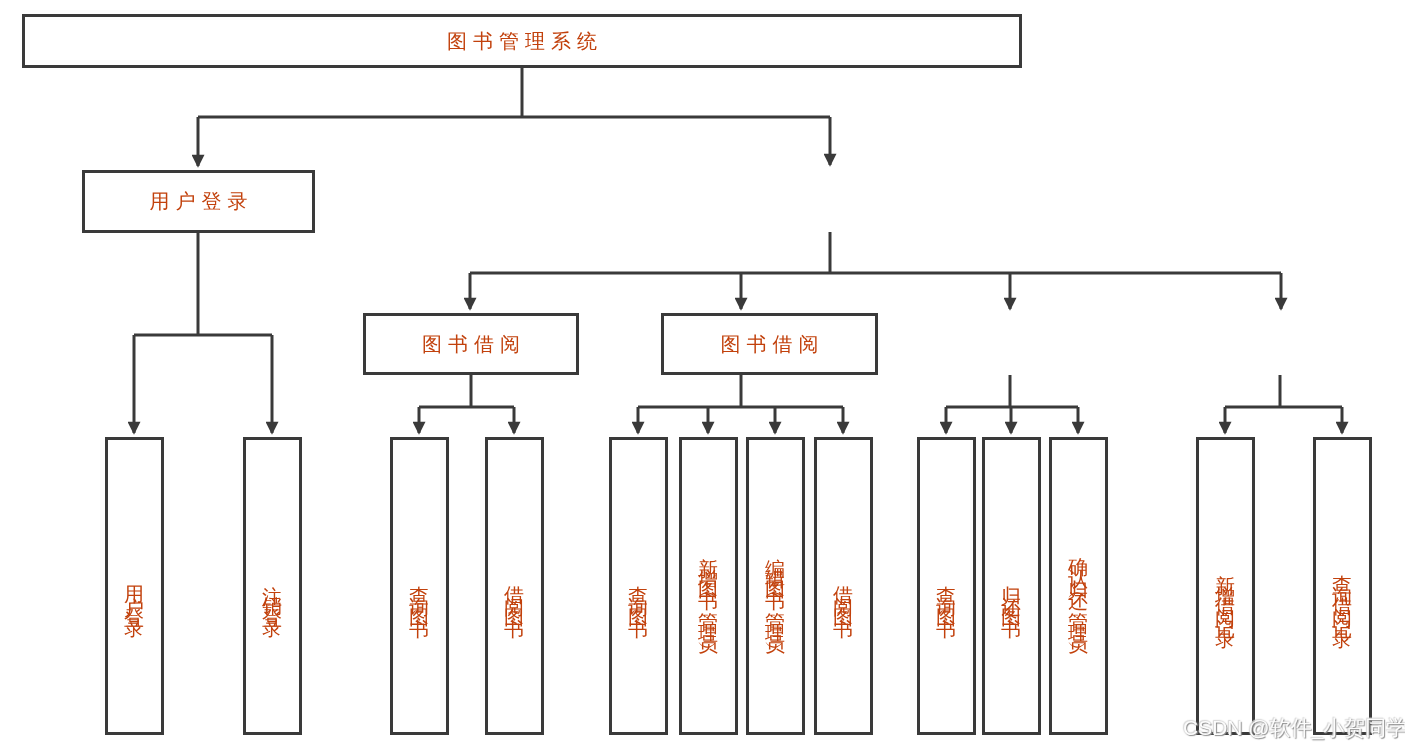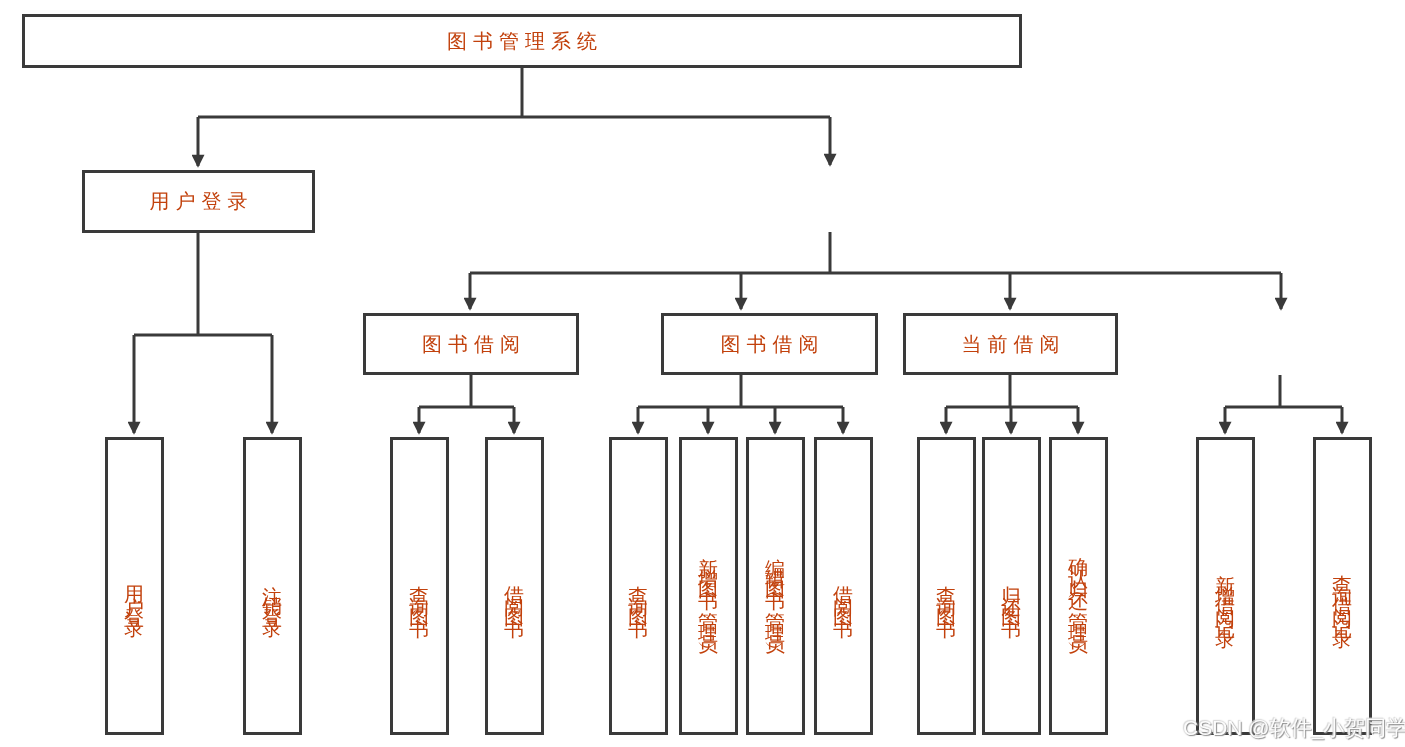--- a/index.html
+++ b/index.html
@@ -82,21 +82,20 @@
       <line x1="1342" y1="407" x2="1342" y2="433" marker-end="url(#arrow)"></line>
     </g>
   </svg>
 
   <div class="node" style="left:22px;top:14px;width:1000px;height:54px;">图书管理系统</div>
 
   <div class="node" style="left:82px;top:170px;width:233px;height:63px;">用户登录</div>
 
   <div class="node" style="left:363px;top:313px;width:216px;height:62px;">图书借阅</div>
   <div class="node" style="left:661px;top:313px;width:217px;height:62px;">图书借阅</div>
-  <div class="node" style="left:903px;top:313px;width:215px;height:62px;">当前借阅</div>
 
   <div class="node vnode" style="left:105px;top:437px;width:59px;height:298px;">用户登录</div>
   <div class="node vnode" style="left:243px;top:437px;width:59px;height:298px;">注销登录</div>
 
   <div class="node vnode" style="left:390px;top:437px;width:59px;height:298px;">查询图书</div>
   <div class="node vnode" style="left:485px;top:437px;width:59px;height:298px;">借阅图书</div>
 
   <div class="node vnode" style="left:609px;top:437px;width:59px;height:298px;">查询图书</div>
   <div class="node vnode" style="left:679px;top:437px;width:59px;height:298px;">新增图书（管理员）</div>
   <div class="node vnode" style="left:746px;top:437px;width:59px;height:298px;">编辑图书（管理员）</div>

